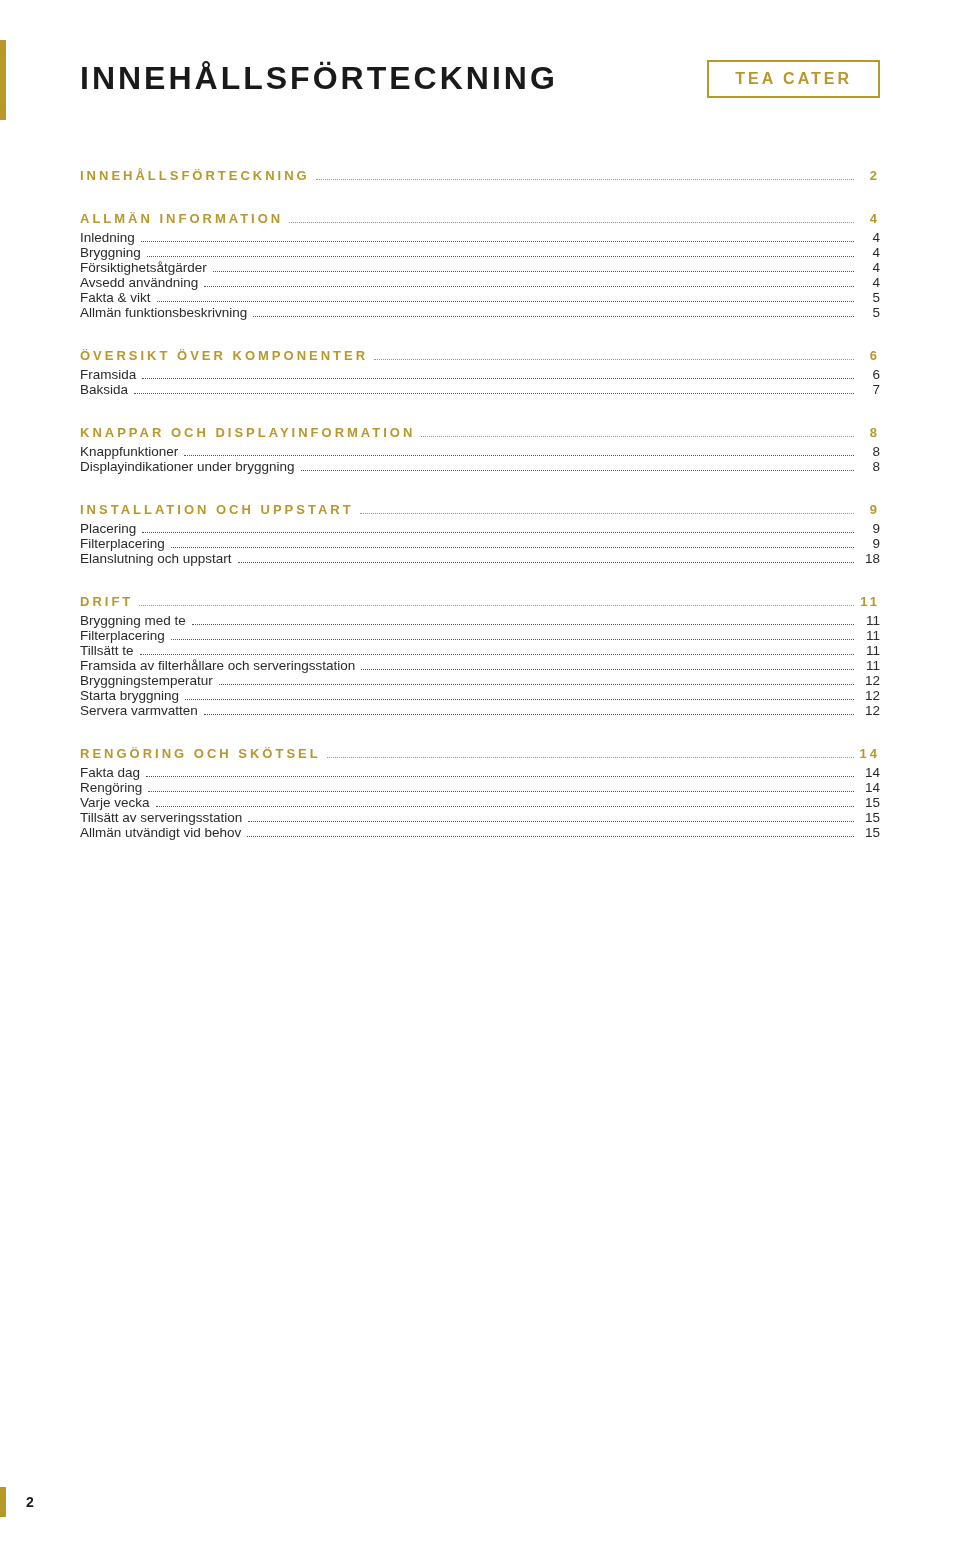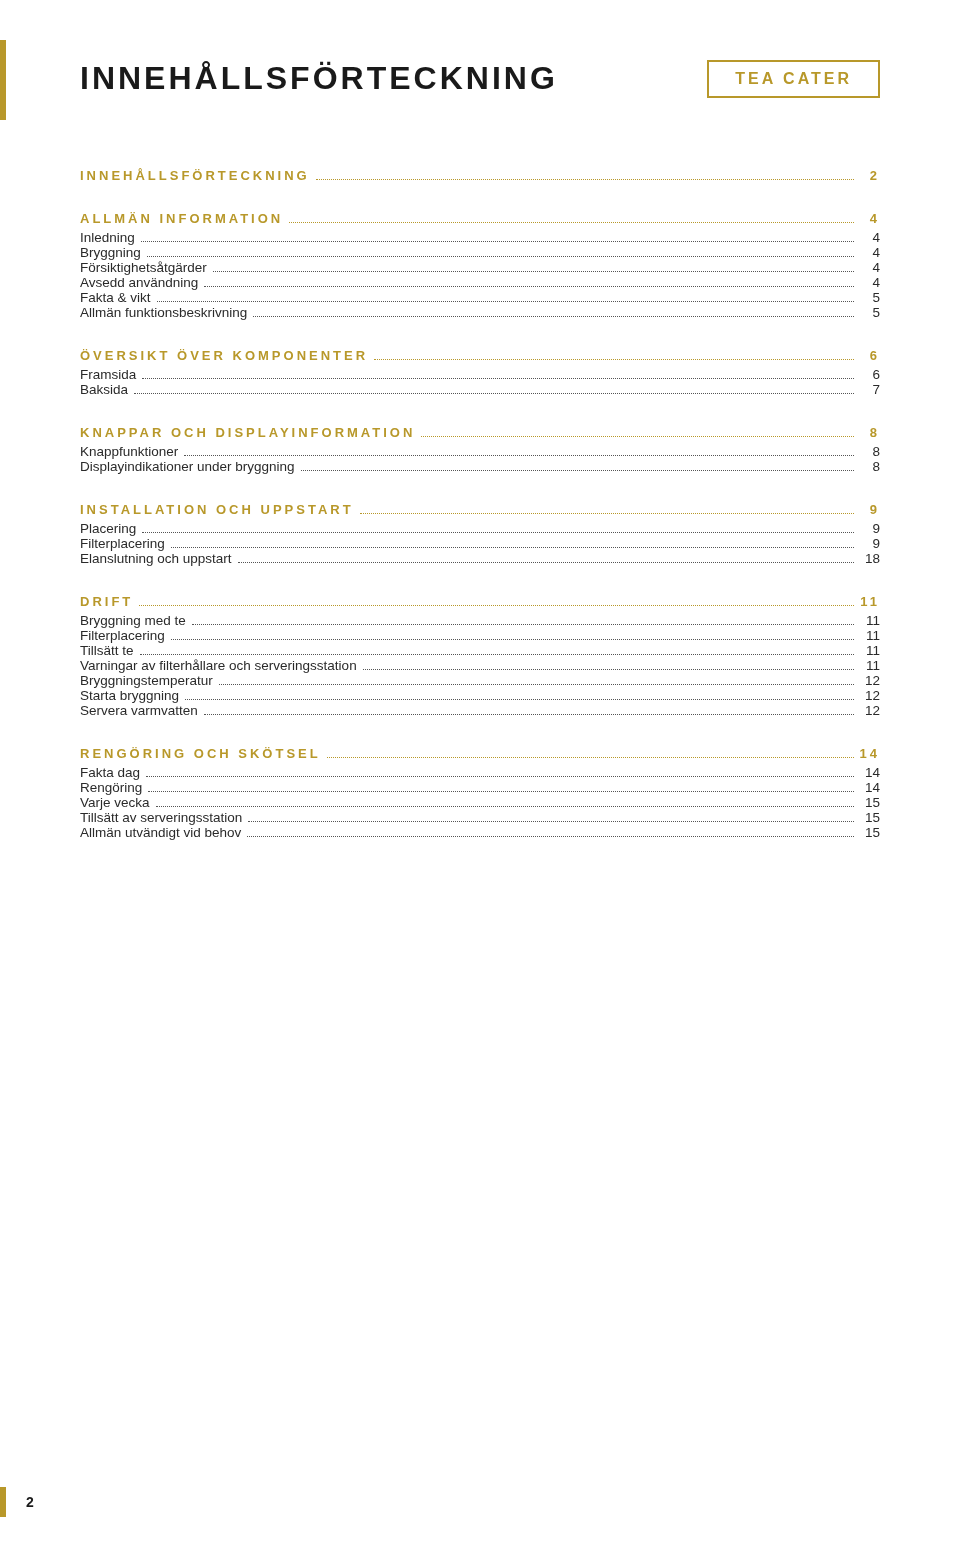--- a/index.html
+++ b/index.html
@@ -274,21 +274,21 @@
         <span class="entry-label">Filterplacering</span>
         <span class="dots"></span>
         <span class="page-num">11</span>
       </div>
       <div class="toc-entry">
         <span class="entry-label">Tillsätt te</span>
         <span class="dots"></span>
         <span class="page-num">11</span>
       </div>
       <div class="toc-entry">
-        <span class="entry-label">Varningar av filterhållare och serveringsstation</span>
+        <span class="entry-label">Framsida av filterhållare och serveringsstation</span>
         <span class="dots"></span>
         <span class="page-num">11</span>
       </div>
       <div class="toc-entry">
         <span class="entry-label">Bryggningstemperatur</span>
         <span class="dots"></span>
         <span class="page-num">12</span>
       </div>
       <div class="toc-entry">
         <span class="entry-label">Starta bryggning</span>

